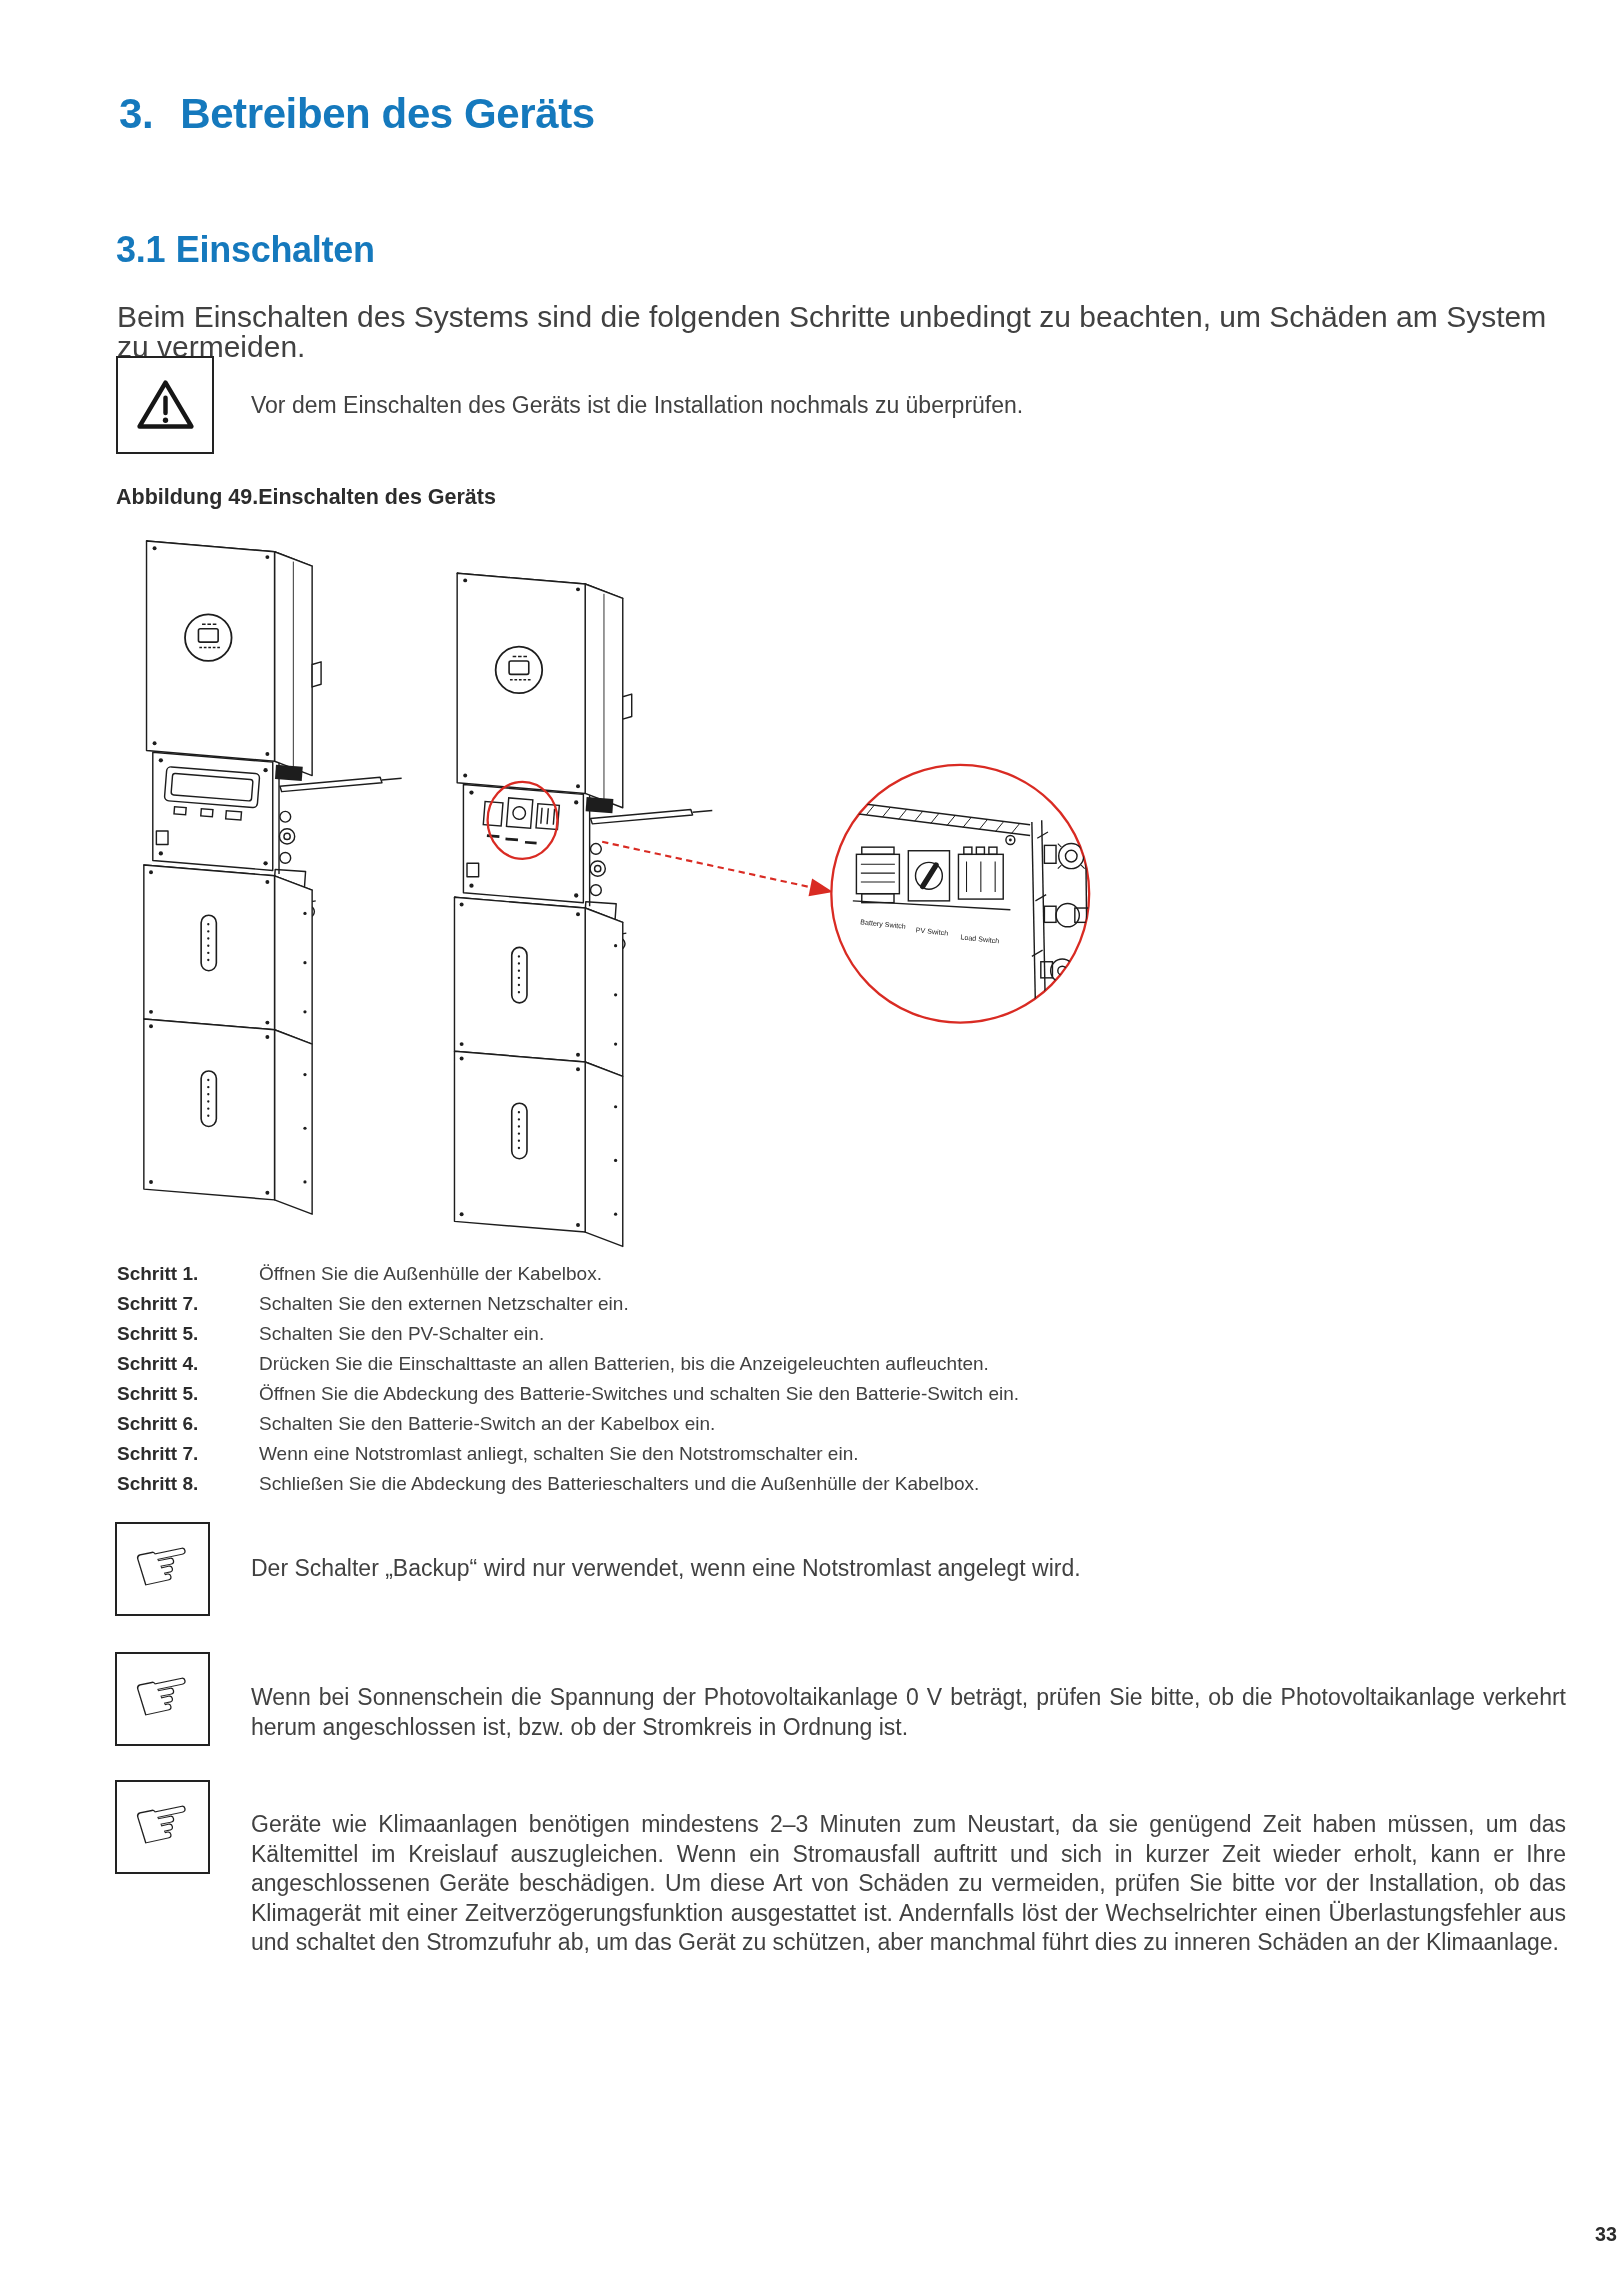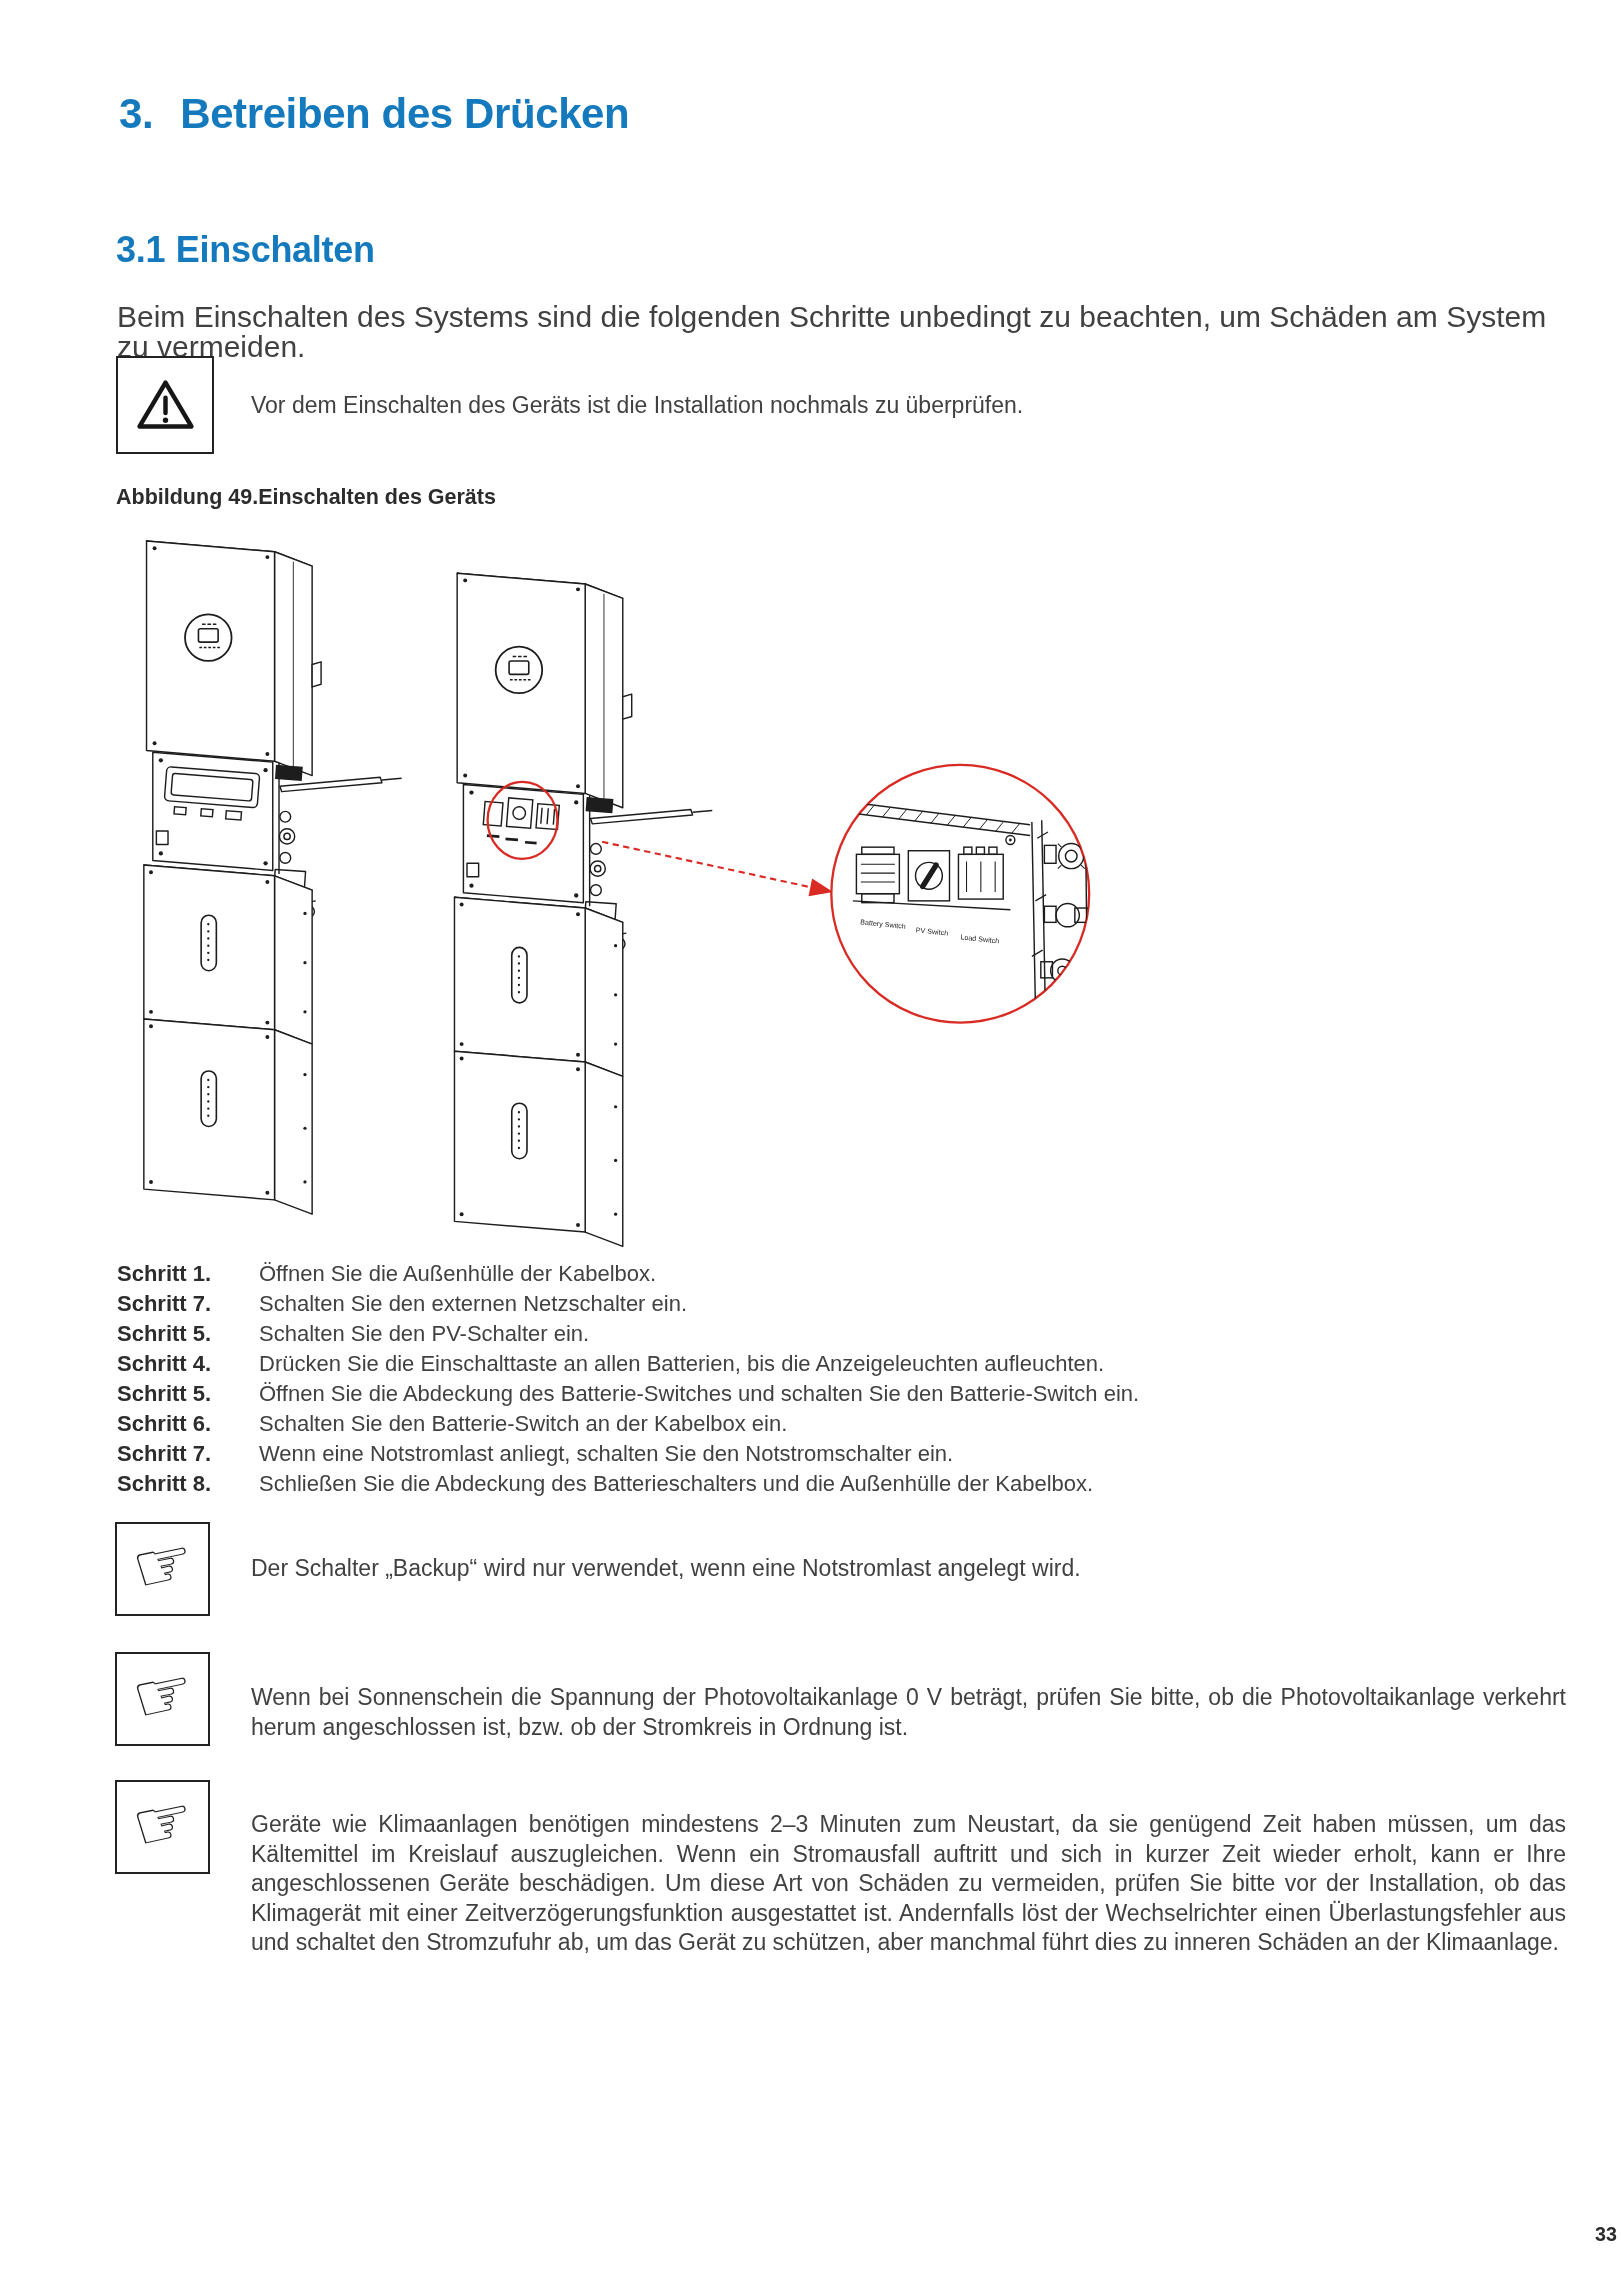--- a/index.html
+++ b/index.html
@@ -33,21 +33,21 @@
     display:flex; align-items:center;
     font-size:23px; color:#414141;
   }
   .caption {
     position:absolute; left:116px; top:485px;
     font-size:21.5px; font-weight:700; color:#2c2c2c;
     display:flex; white-space:nowrap;
   }
   .figure-svg { position:absolute; left:81px; top:524px; width:1182px; height:743px; }
   .steps { position:absolute; left:117px; top:1259px; width:1451px; }
-  .step { display:grid; grid-template-columns:142px 1fr; line-height:30px; font-size:22px; }
+  .step { display:grid; grid-template-columns:142px 1fr; line-height:30px; font-size:19px; }
   .slabel { font-weight:700; color:#2c2c2c; }
   .stext  { color:#414141; }
   .hand {
     font-family:"DejaVu Sans", sans-serif; font-size:68px; line-height:1;
     color:#1f1f1f; transform:rotate(-12deg) translate(1.8px,-3.6px); display:block;
   }
   .note-text {
     position:absolute; left:251px; width:1315px;
     font-size:23px; line-height:29.6px; color:#414141;
   }
@@ -60,21 +60,21 @@
   }
   svg text { font-family:"Liberation Sans", sans-serif; }
 </style>
 </head>
 <body>
 
 <div class="page">
 
   <h1 class="h1">
     <span>3.</span>
-    <span>Betreiben des Drücken</span>
+    <span>Betreiben des Geräts</span>
   </h1>
 
   <h2 class="h2">
     <span>3.1</span>
     <span>Einschalten</span>
   </h2>
 
   <p class="intro">Beim Einschalten des Systems sind die folgenden Schritte unbedingt zu beachten, um Schäden am System zu vermeiden.</p>
 
   <div class="icon-box warn-box">

